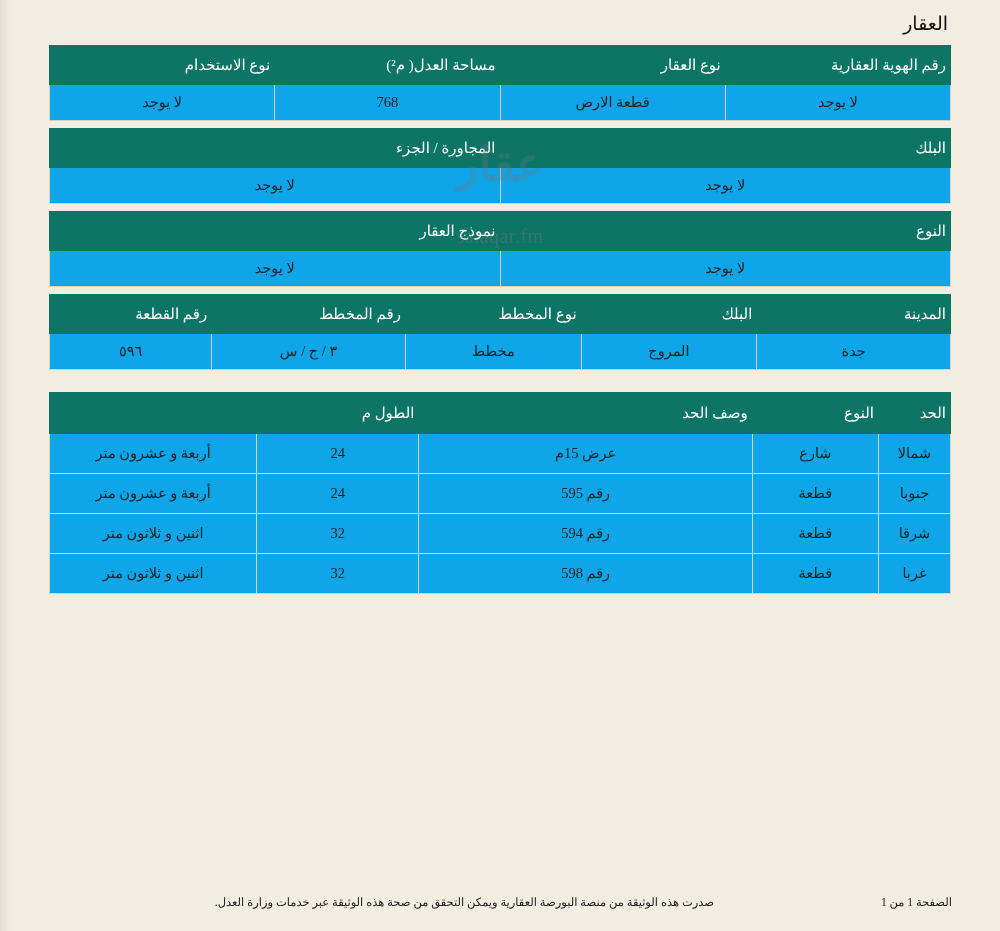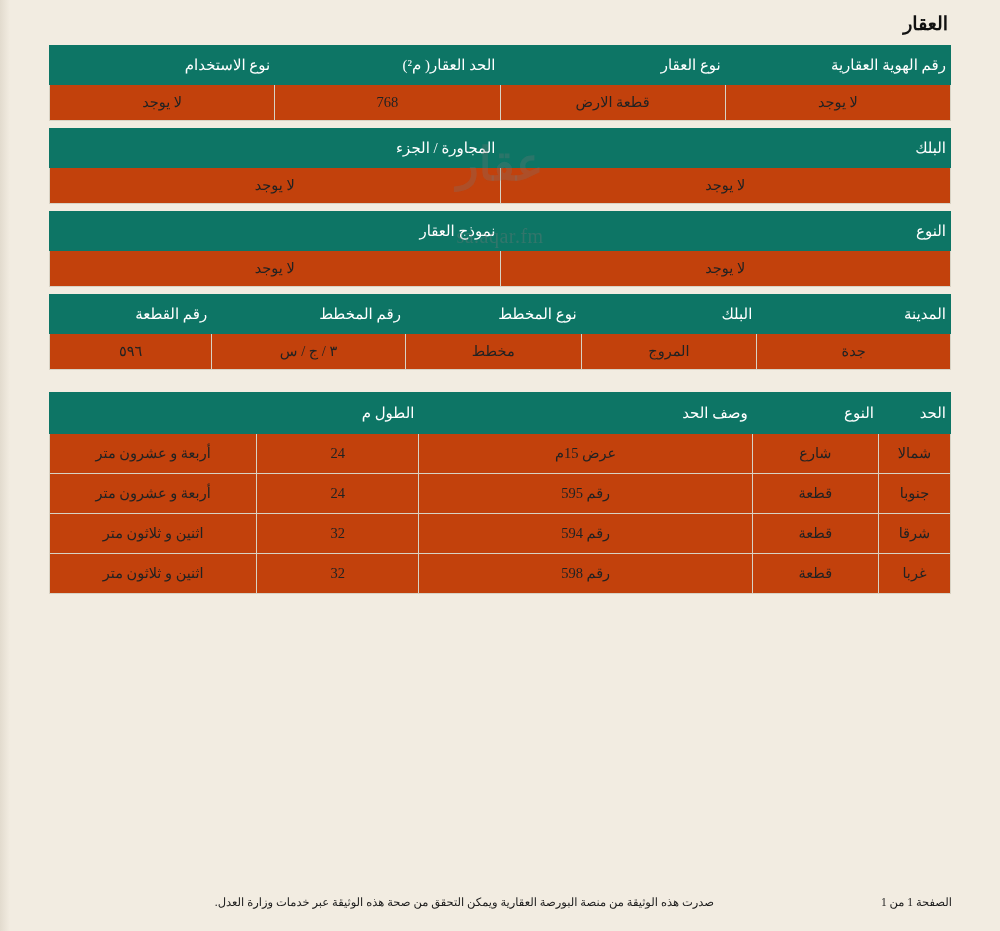--- a/index.html
+++ b/index.html
@@ -27,42 +27,42 @@
     position: absolute;
     left: 0;
     top: 0;
     width: 10px;
     height: 931px;
     background: linear-gradient(to right, #e2dbce, #f2ece1);
   }
   .doc-title {
     text-align: right;
     font-size: 19px;
-    font-weight: bold;
+    font-weight: normal;
     color: #111;
     padding: 12px 14px 10px 0;
     letter-spacing: 0;
   }
   table {
     border-collapse: collapse;
     width: 902px;
     margin: 0 auto;
     table-layout: fixed;
   }
   .hdr td, .hdr th {
     background: #0d7565;
     color: #ffffff;
     font-size: 15px;
     font-weight: normal;
     text-align: right;
     padding: 10px 4px;
     border: 1px solid #0d7565;
   }
   .val td {
-    background: #c2410c;
+    background: #0ea5e9;
     color: #222;
     font-size: 14.5px;
     text-align: center;
     padding: 9px 4px;
     border: 1px solid #d8d2c4;
   }
   .spacer-row td {
     background: transparent;
     border: none;
     height: 7px;
@@ -146,21 +146,21 @@
     <colgroup>
       <col style="width:25%">
         <col style="width:25%">
         <col style="width:25%">
         <col style="width:25%">
     </colgroup>
     <tbody>
       <tr class="hdr">
         <td>رقم الهوية العقارية</td>
         <td>نوع العقار</td>
-        <td>الحد العقار( م²)</td>
+        <td>مساحة العدل( م²)</td>
         <td>نوع الاستخدام</td>
       </tr>
       <tr class="val">
         <td>لا يوجد</td>
         <td>قطعة الارض</td>
         <td>768</td>
         <td>لا يوجد</td>
       </tr>
       <tr class="spacer-row">
           <td colspan="4"></td>

